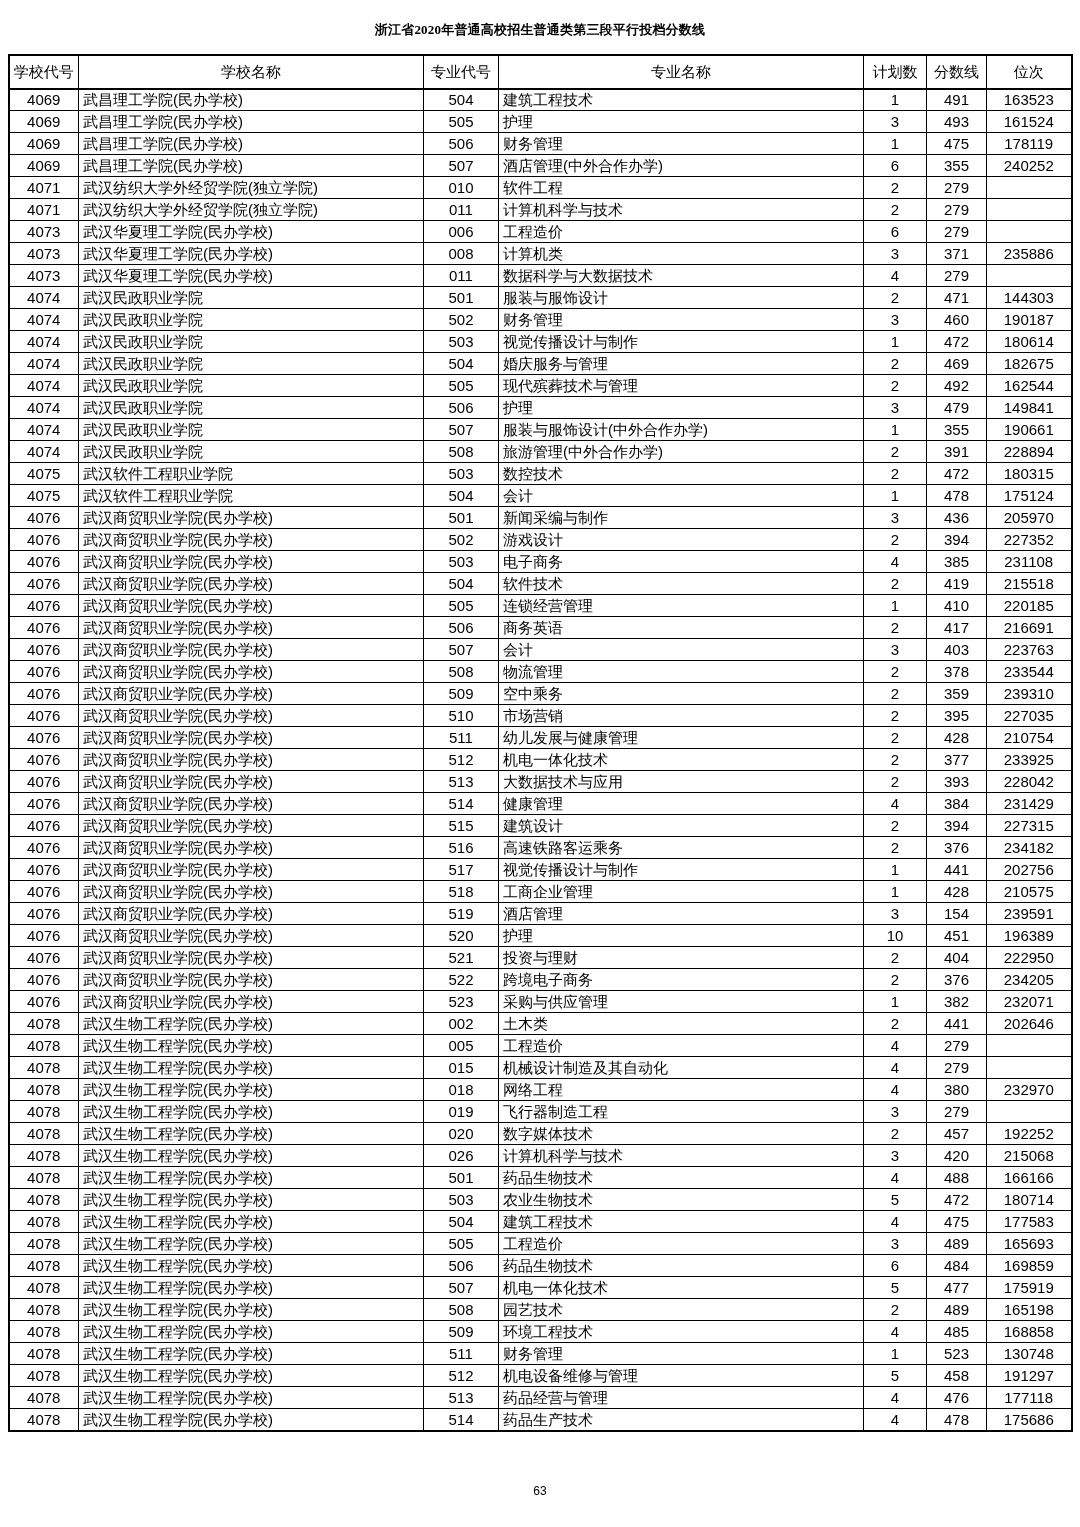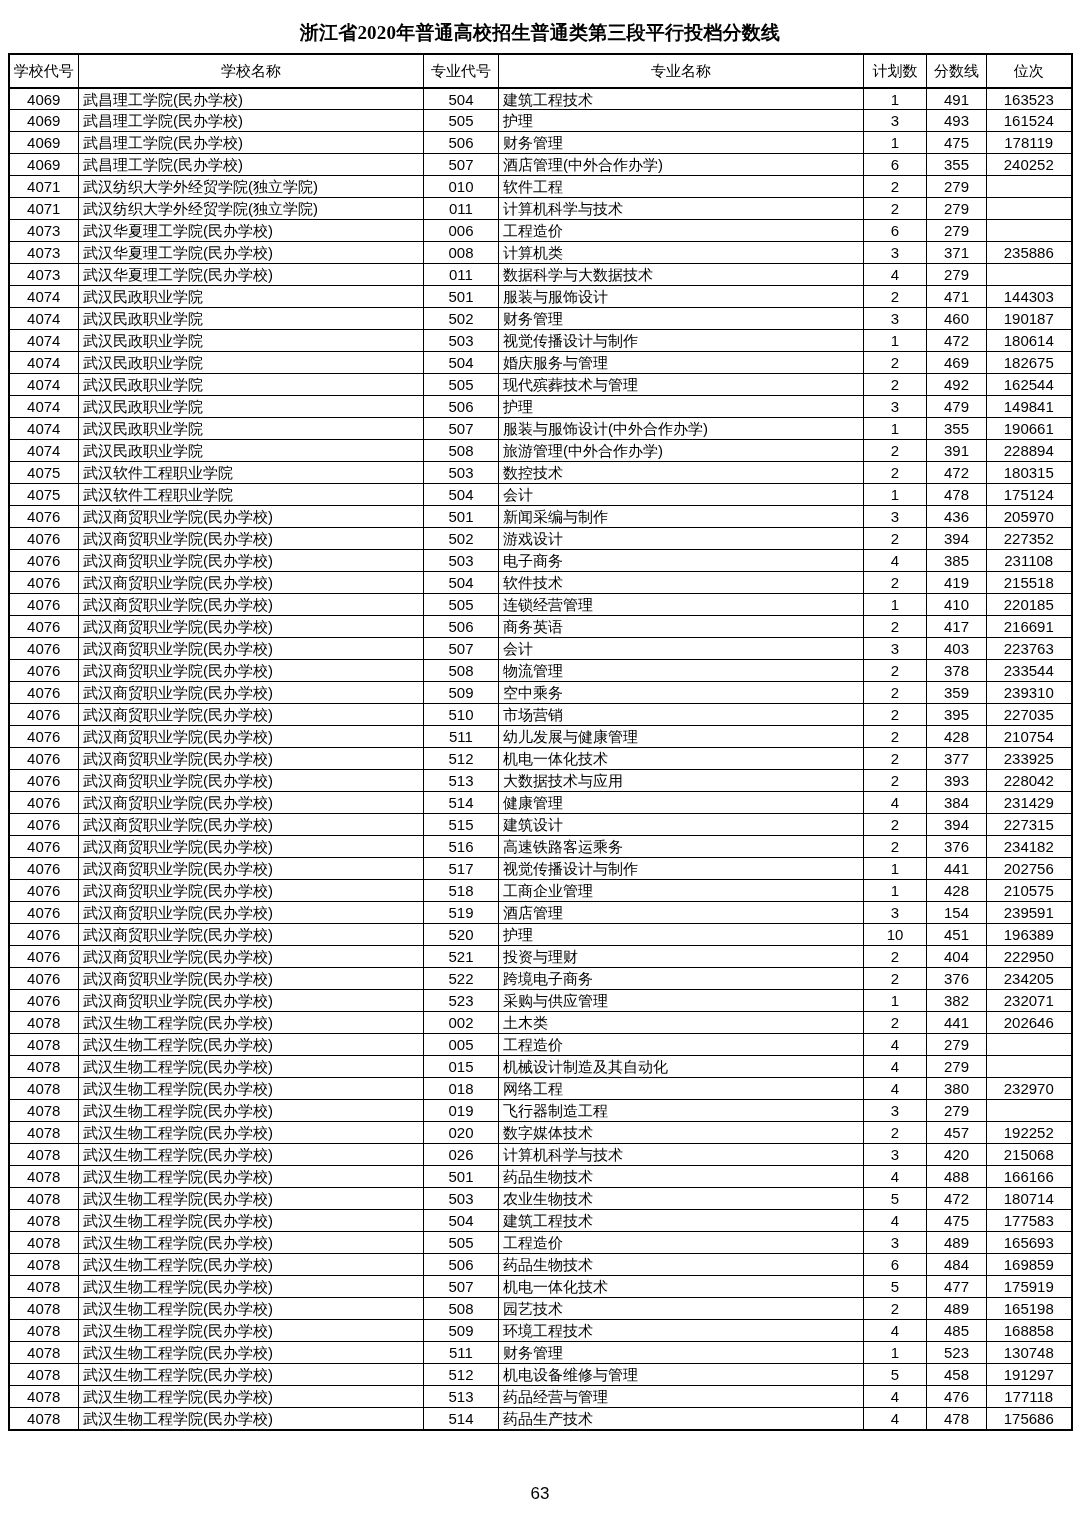--- a/index.html
+++ b/index.html
@@ -16,25 +16,25 @@
     overflow: hidden;
   }
   .page {
     width: 1080px;
     height: 1527px;
     position: relative;
     box-sizing: border-box;
   }
   .doc-title {
     text-align: center;
-    font-size: 19px;
+    font-size: 13px;
     font-weight: bold;
     letter-spacing: 0.2px;
     padding-top: 22px;
-    padding-bottom: 8px;
+    padding-bottom: 16px;
     line-height: 1.2;
     font-family: "Liberation Serif", "DejaVu Serif", serif;
   }
   table.score-table {
     border-collapse: collapse;
     table-layout: fixed;
     margin: 0 auto;
     width: 1038px;
     border: 2px solid #000;
   }
@@ -67,21 +67,21 @@
   td.num-cell      { text-align: center; }
   td.text-cell     { text-align: left; }
   td.blank-cell    { text-align: center; }
 
   .page-number {
     position: absolute;
     left: 0;
     right: 0;
     top: 1484px;
     text-align: center;
-    font-size: 17px;
+    font-size: 12px;
     font-family: "Liberation Sans", "DejaVu Sans", sans-serif;
   }
 </style>
 </head>
 <body>
 
 <div class="page">
 
   <div class="doc-title">浙江省2020年普通高校招生普通类第三段平行投档分数线</div>
 

